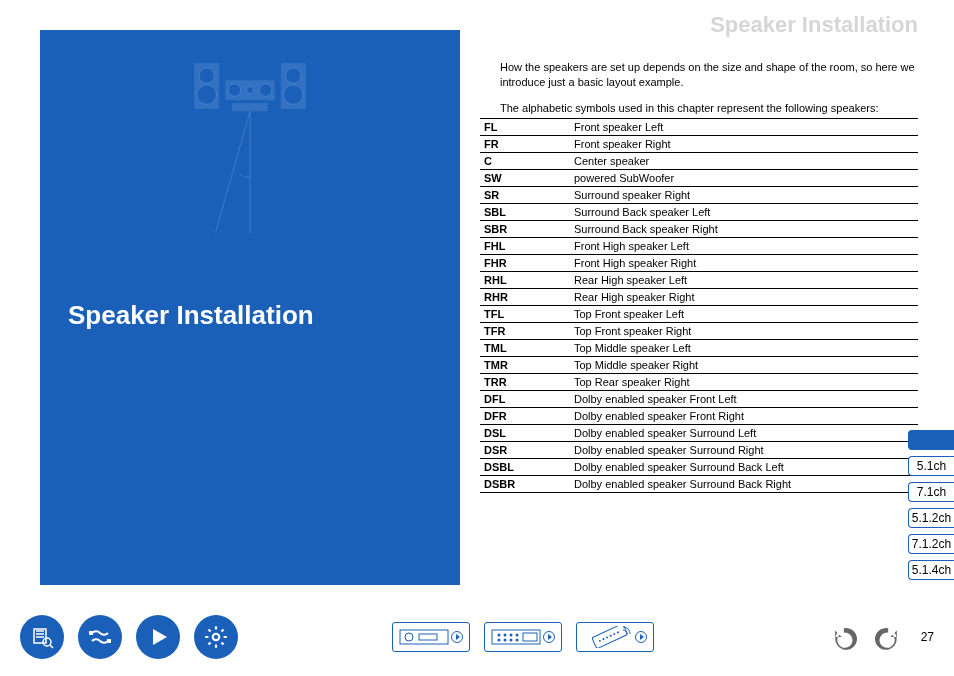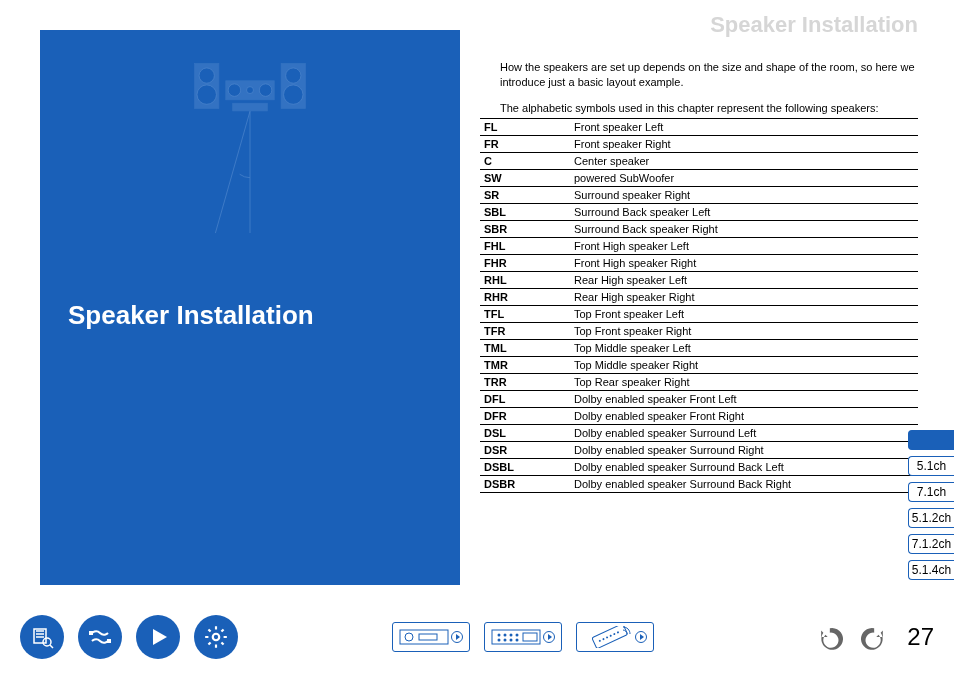--- a/index.html
+++ b/index.html
@@ -136,21 +136,21 @@
   }
   .nav-arrow {
     width: 30px; height: 30px;
     display: flex;
     align-items: center;
     justify-content: center;
     cursor: pointer;
   }
   .nav-arrow svg { fill: #666; }
   .page-num {
-    font-size: 24px;
+    font-size: 12px;
     color: #000;
     margin-left: 10px;
   }
   .arrow-circle {
     width: 12px; height: 12px;
     border: 1.5px solid #1a60b8;
     border-radius: 50%;
     display: inline-flex;
     align-items: center;
     justify-content: center;

